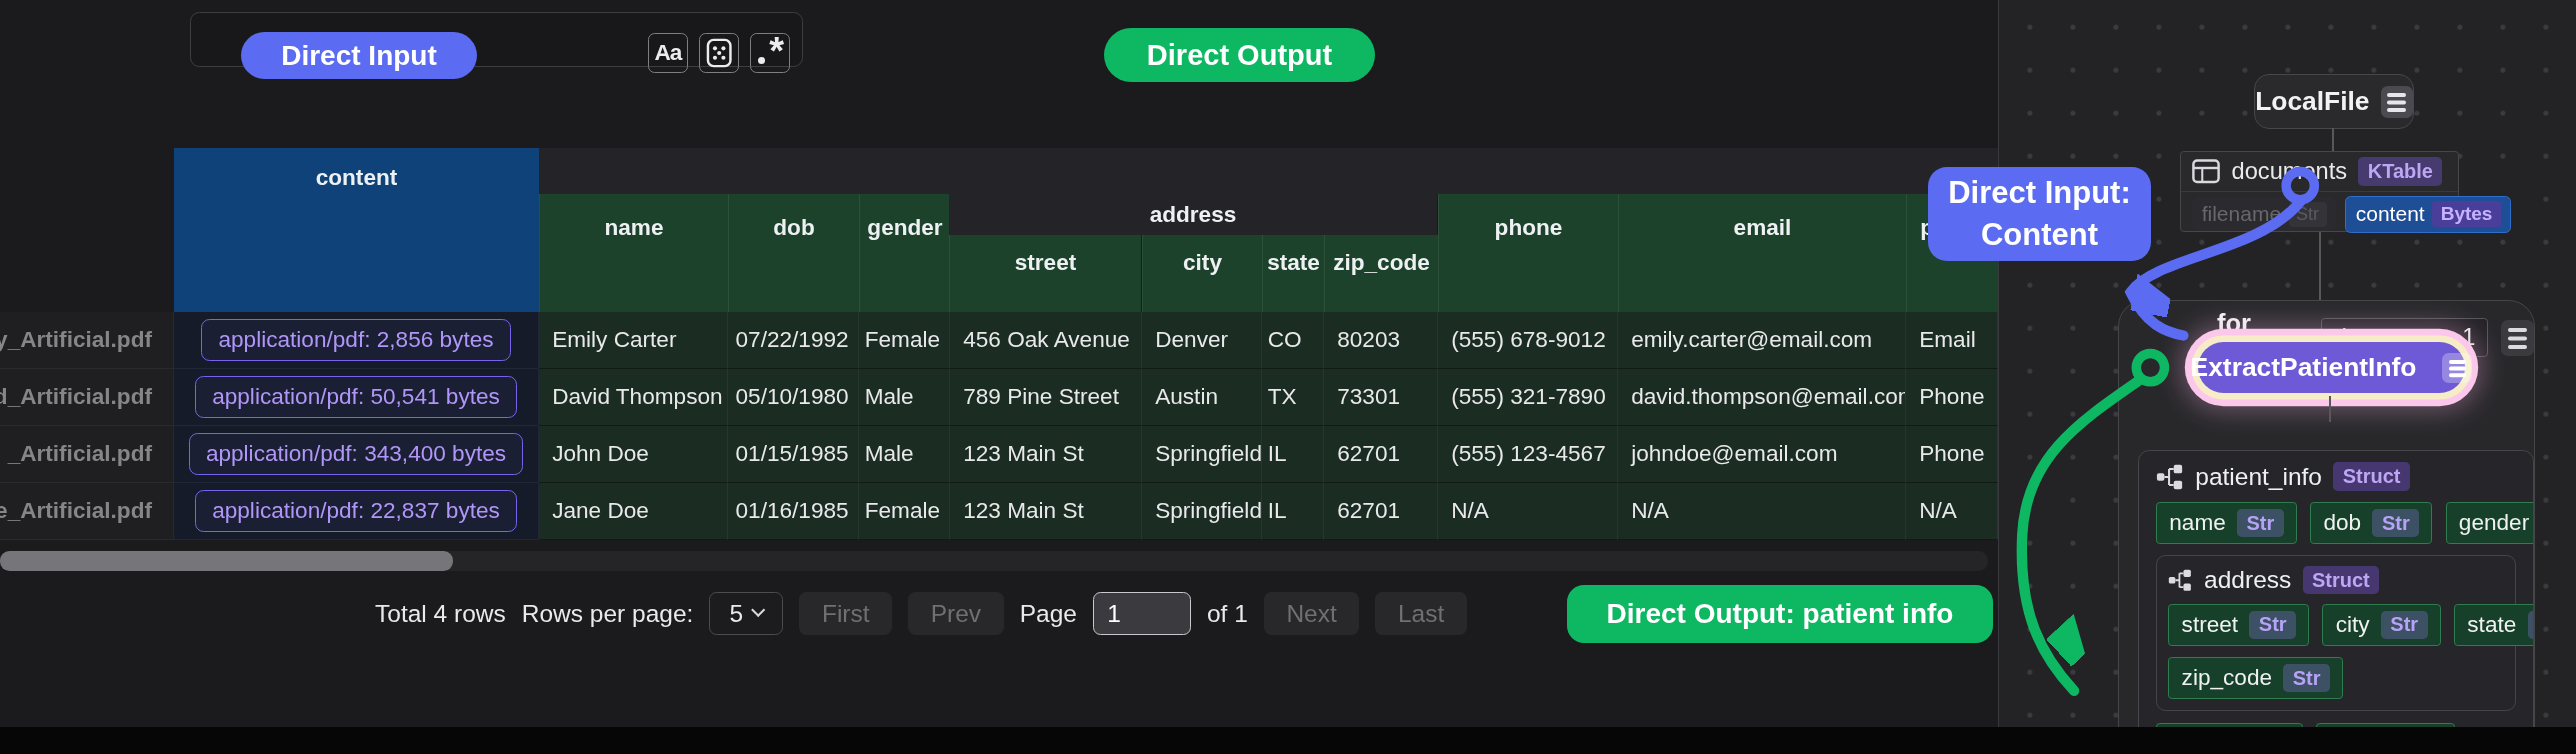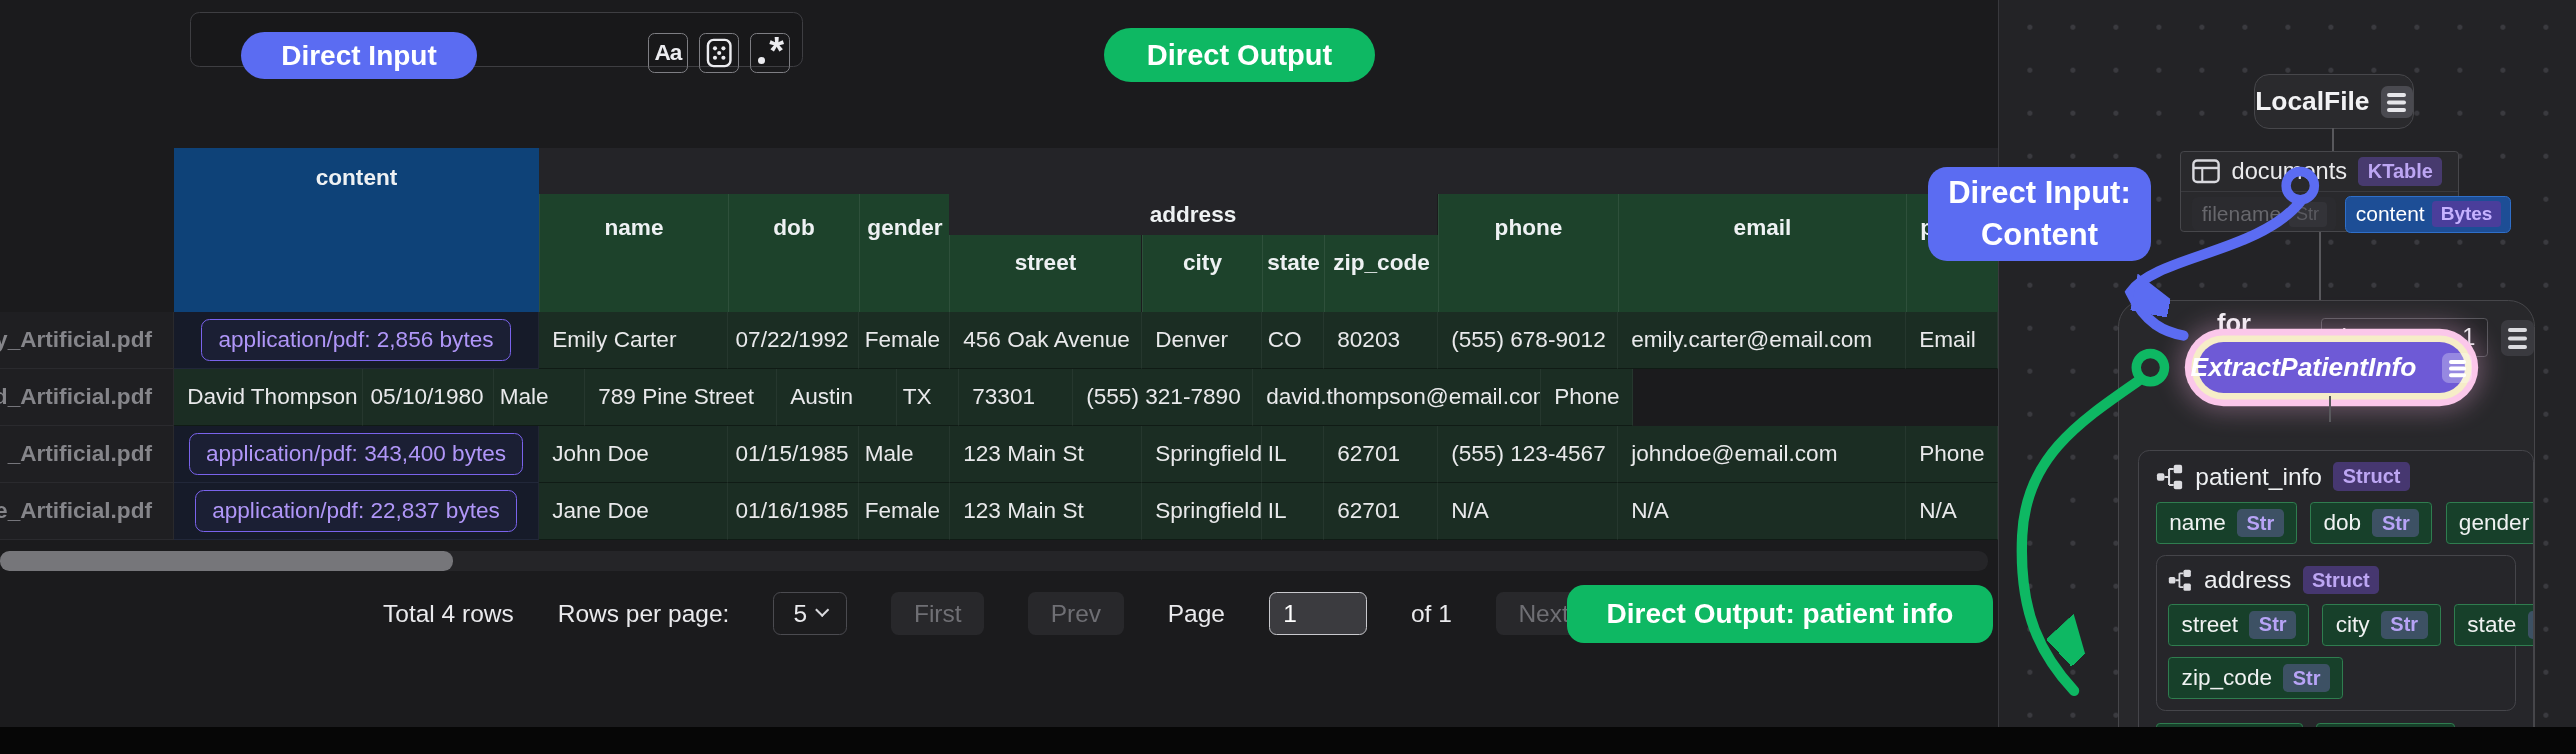--- a/index.html
+++ b/index.html
@@ -43,21 +43,21 @@
            border-radius:8.5px; padding:6.6px 16px; font-size:22.6px; white-space:nowrap; }
   .c-fn{width:174px}.c-ct{width:365px}.c-name{width:189px}.c-dob{width:131px}
   .c-gen{width:91px}.c-st{width:192px}.c-city{width:120px}.c-state{width:62px}
   .c-zip{width:114px}.c-ph{width:180px}.c-em{width:288px}.c-pref{width:92px}
 
   
   .hscroll { left:0; top:551px; width:1988px; height:20px; background:#252528; border-radius:9.4px; }
   .hthumb  { width:453px; height:20px; background:#76767a; border-radius:9.4px; }
 
   
-  .pagebar { left:383px; top:591px; height:45px; display:flex; align-items:center; gap:44px;
+  .pagebar { left:375px; top:591px; height:45px; display:flex; align-items:center; gap:16px;
              font-size:24.5px; color:#eaeaed; }
   .pgbtn { background:#28282b; color:#6f6f74; border-radius:7.5px; padding:0 22.6px; height:43px;
            display:flex; align-items:center; font-size:24.5px; }
   .pselect { width:74px; height:43px; border:1.9px solid #4b4b50; border-radius:7.5px; background:#1c1c1e;
              display:flex; align-items:center; justify-content:center; gap:9.4px; }
   .caret { width:10.4px; height:10.4px; border-right:2.8px solid #d9d9dd; border-bottom:2.8px solid #d9d9dd;
            transform:rotate(45deg); margin-top:-5.7px; }
   .pinput { width:98px; height:43px; border:1.9px solid #c9c9cd; border-radius:7.5px; background:#3b3b3f;
             color:#fff; font-size:24.5px; padding-left:13.2px; font-family:"Liberation Sans",sans-serif; }
 
@@ -103,21 +103,21 @@
   .fe-row { position:absolute; left:98px; top:7.5px; display:flex; align-items:center; gap:13.2px; }
   .fe-label { font-size:25.5px; font-weight:bold; color:#f2f2f4; }
   .fe-input { border:1.9px solid #55555a; border-radius:3.8px; background:#232326; color:#eaeaec;
               font-size:23.6px; padding:4.7px 11.3px; }
   .fe-doc { width:36px; height:36px; border-radius:6.6px; background:#3a3a3f; position:relative; }
   .fe-doc::before { content:""; position:absolute; left:7.5px; right:7.5px; top:8.5px; height:3.8px;
                     border-radius:1.9px; background:#dcdce0; box-shadow:0 8.5px 0 #dcdce0, 0 17px 0 #dcdce0; }
   .extract { position:absolute; left:79px; top:41px; width:267px; height:51px; border-radius:28px;
              background:#6e5ad6; display:flex; align-items:center; justify-content:center; gap:26px;
              font-size:26.4px; font-weight:bold; color:#fff;
-             box-shadow:0 0 0 6.6px #f6edc8, 0 0 0 13.2px #fbc7ea, 0 0 24.5px 19px rgba(248,180,230,.30);font-style:italic; }
+             box-shadow:0 0 0 6.6px #f6edc8, 0 0 0 13.2px #fbc7ea, 0 0 24.5px 19px rgba(248,180,230,.30); }
   .extract .docic { width:30px; height:30px; background:rgba(255,255,255,.28); }
   .extract .docic::before { box-shadow:0 6.6px 0 #fff, 0 13.2px 0 #fff; background:#fff; top:7.5px; }
 
   .pibox { position:absolute; left:2138px; top:422px; width:396px; height:308px;
            border:1.9px solid #45454a; border-radius:11.3px; background:#26262a; padding:11.3px 17px;
            overflow:hidden;margin-top:28px; }
   .struct-head { display:flex; align-items:center; gap:11.3px; margin-bottom:11.3px; }
   .struct-name { font-size:24.5px; color:#eef0f2; }
   .sb { background:#463770; color:#bda6f3; }
   .chiprow { display:flex; gap:13.2px; margin-bottom:11.3px; flex-wrap:nowrap; }
@@ -188,20 +188,23 @@
       <div class="td c-st">456 Oak Avenue</div>
       <div class="td c-city">Denver</div>
       <div class="td c-state" style="padding-left:5.7px">CO</div>
       <div class="td c-zip">80203</div>
       <div class="td c-ph">(555) 678-9012</div>
       <div class="td c-em">emily.carter@email.com</div>
       <div class="td c-pref">Email</div>
     </div>
     <div class="trow">
       <div class="td td-fn c-fn">d_Artificial.pdf</div>
+      <div class="td td-ct c-ct">
+          <span class="badge">application/pdf: 50,541 bytes</span>
+        </div>
       <div class="td c-name">David Thompson</div>
       <div class="td c-dob" style="padding-left:7.5px">05/10/1980</div>
       <div class="td c-gen" style="padding-left:5.7px">Male</div>
       <div class="td c-st">789 Pine Street</div>
       <div class="td c-city">Austin</div>
       <div class="td c-state" style="padding-left:5.7px">TX</div>
       <div class="td c-zip">73301</div>
       <div class="td c-ph">(555) 321-7890</div>
       <div class="td c-em">david.thompson@email.com</div>
       <div class="td c-pref">Phone</div>

